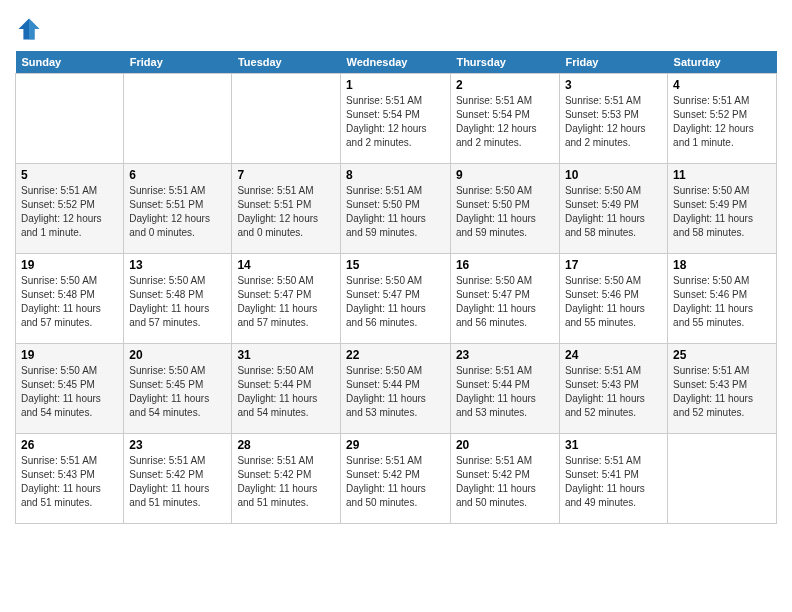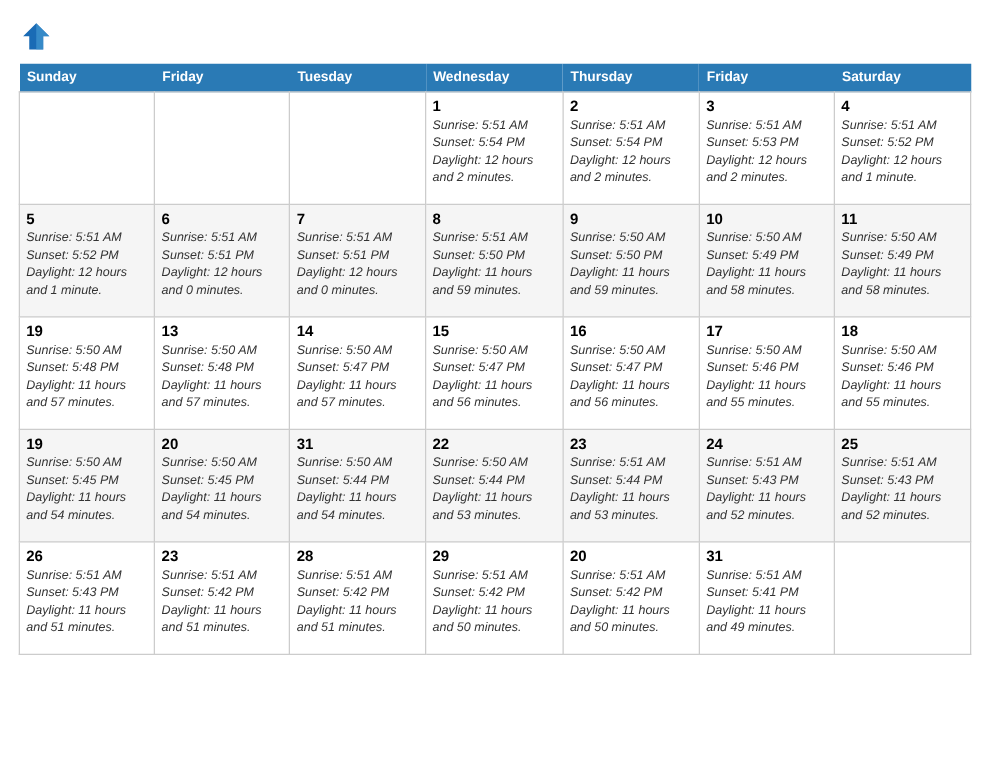--- a/index.html
+++ b/index.html
@@ -72,21 +72,20 @@
     .day-num {
       font-weight: bold;
       font-size: 12px;
       display: block;
       margin-bottom: 2px;
     }
     .day-info {
       color: #333;
       line-height: 1.4;
       font-size: 10px;
-      font-style: italic;
     }
     .empty-cell {
       background: #fff;
     }
     .row-shaded td {
       background-color: #f5f5f5;
     }
     .row-white td {
       background-color: #ffffff;
     }

